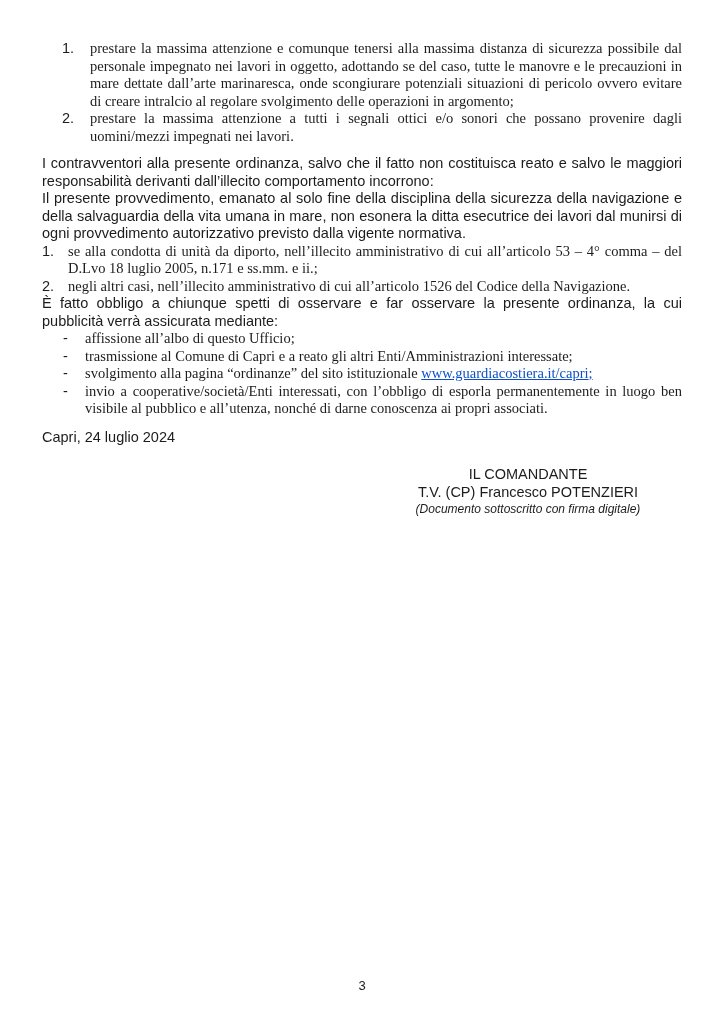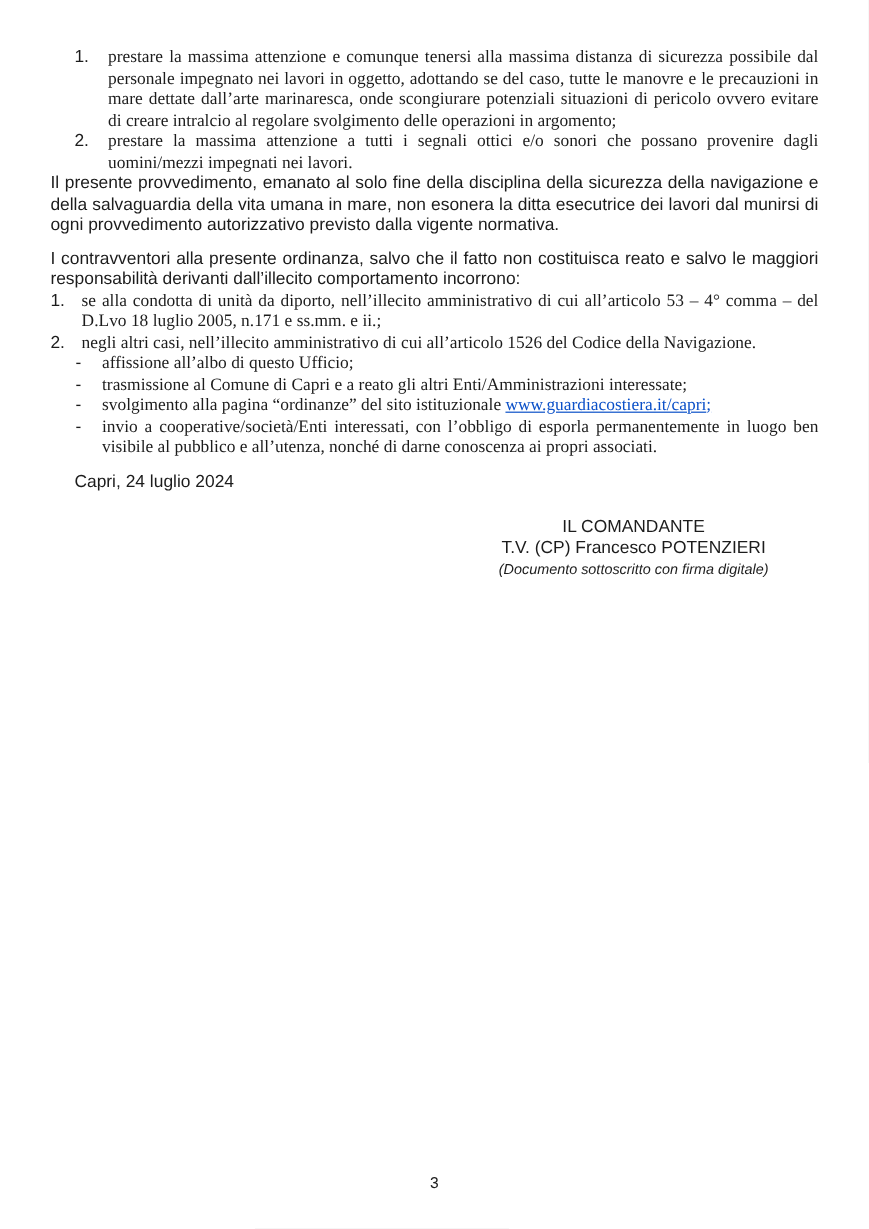--- a/index.html
+++ b/index.html
@@ -45,21 +45,21 @@
 
   .dash-list { margin-left: 21px; }
   .dash-list .marker { width: 22px; }
 
   .doc-link {
     color: var(--link-color);
     text-decoration: underline;
     cursor: pointer;
   }
 
-  .dateline { margin-top: 11px; margin-left: 20px; }
+  .dateline { margin-top: 11px; }
 
   .signature-block {
     margin-top: 20px;
     margin-left: 286px;
     width: 400px;
     text-align: center;
   }
   .signature-note {
     font-style: italic;
     font-size: 12px;
@@ -86,35 +86,36 @@
       <span class="marker">1.</span>
       <div class="li-text">prestare la massima attenzione e comunque tenersi alla massima distanza di sicurezza possibile dal personale impegnato nei lavori in oggetto, adottando se del caso, tutte le manovre e le precauzioni in mare dettate dall’arte marinaresca, onde scongiurare potenziali situazioni di pericolo ovvero evitare di creare intralcio al regolare svolgimento delle operazioni in argomento;</div>
     </div>
     <div class="list-item">
       <span class="marker">2.</span>
       <div class="li-text">prestare la massima attenzione a tutti i segnali ottici e/o sonori che possano provenire dagli uomini/mezzi impegnati nei lavori.</div>
     </div>
   </div>
 
 
+  <p class="para para-spaced">I contravventori alla presente ordinanza, salvo che il fatto non costituisca reato e salvo le maggiori responsabilità derivanti dall’illecito comportamento incorrono:</p>
+
   <p class="para">Il presente provvedimento, emanato al solo fine della disciplina della sicurezza della navigazione e della salvaguardia della vita umana in mare, non esonera la ditta esecutrice dei lavori dal munirsi di ogni provvedimento autorizzativo previsto dalla vigente normativa.</p>
-
-  <p class="para para-spaced">I contravventori alla presente ordinanza, salvo che il fatto non costituisca reato e salvo le maggiori responsabilità derivanti dall’illecito comportamento incorrono:</p>
 
   <div class="sanction-list">
     <div class="list-item">
       <span class="marker">1.</span>
       <div class="li-text">se alla condotta di unità da diporto, nell’illecito amministrativo di cui all’articolo 53 – 4° comma – del D.Lvo 18 luglio 2005, n.171 e ss.mm. e ii.;</div>
     </div>
     <div class="list-item">
       <span class="marker">2.</span>
       <div class="li-text">negli altri casi, nell’illecito amministrativo di cui all’articolo 1526 del Codice della Navigazione.</div>
     </div>
   </div>
 
+  <p class="para">È fatto obbligo a chiunque spetti di osservare e far osservare la presente ordinanza, la cui pubblicità verrà assicurata mediante:</p>
 
   <div class="dash-list">
     <div class="list-item">
       <span class="marker">-</span>
       <div class="li-text">affissione all’albo di questo Ufficio;</div>
     </div>
     <div class="list-item">
       <span class="marker">-</span>
       <div class="li-text">trasmissione al Comune di Capri e a reato gli altri Enti/Amministrazioni interessate;</div>
     </div>

